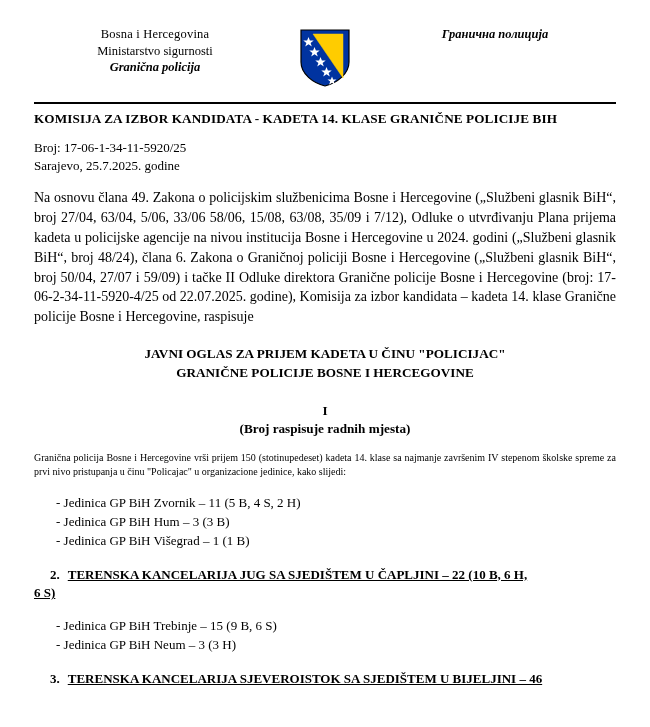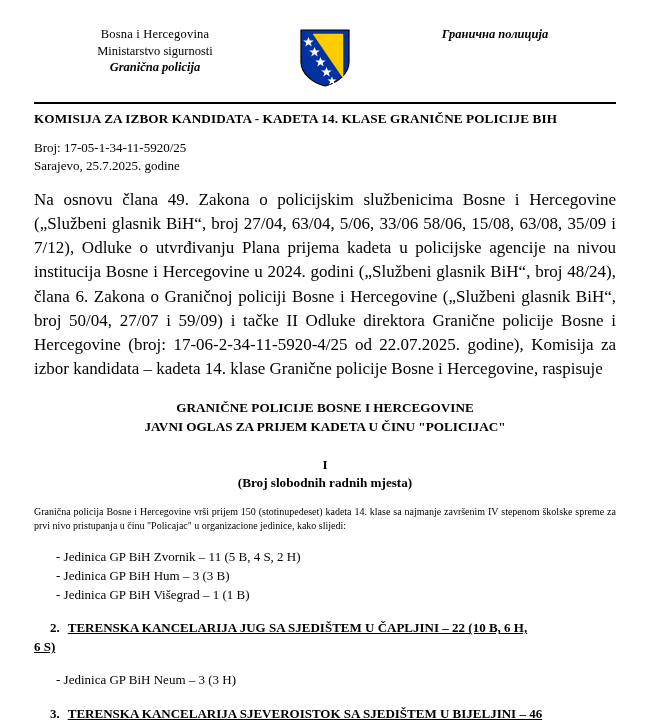--- a/index.html
+++ b/index.html
@@ -55,21 +55,21 @@
     font-size: 13.2px;
     margin-top: 7px;
     letter-spacing: 0.1px;
   }
   .meta {
     font-size: 13px;
     margin-top: 12px;
     line-height: 1.35;
   }
   .para {
-    font-size: 17px;
+    font-size: 14px;
     text-align: justify;
     line-height: 1.42;
     margin-top: 14px;
   }
   .title-block {
     text-align: center;
     font-weight: bold;
     font-size: 13.2px;
     line-height: 1.42;
     margin-top: 18px;
@@ -142,50 +142,51 @@
     <div class="lh-col">
       <div class="l3">Гранична полиција</div>
     </div>
   </div>
 
   <div class="rule"></div>
 
   <div class="commission">KOMISIJA ZA IZBOR KANDIDATA - KADETA 14. KLASE GRANIČNE POLICIJE BIH</div>
 
   <div class="meta">
-    <div>Broj: 17-05-1-34-11-5920/25</div>
+    <div>Broj: 17-06-1-34-11-5920/25</div>
     <div>Sarajevo, 25.7.2025. godine</div>
   </div>
 
   <div class="para">Na osnovu člana 49. Zakona o policijskim službenicima Bosne i Hercegovine („Službeni glasnik BiH“, broj 27/04, 63/04, 5/06, 33/06 58/06, 15/08, 63/08, 35/09 i 7/12), Odluke o utvrđivanju Plana prijema kadeta u policijske agencije na nivou institucija Bosne i Hercegovine u 2024. godini („Službeni glasnik BiH“, broj 48/24), člana 6. Zakona o Graničnoj policiji Bosne i Hercegovine („Službeni glasnik BiH“, broj 50/04, 27/07 i 59/09) i tačke II Odluke direktora Granične policije Bosne i Hercegovine (broj: 17-06-2-34-11-5920-4/25 od 22.07.2025. godine), Komisija za izbor kandidata – kadeta 14. klase Granične policije Bosne i Hercegovine, raspisuje</div>
 
   <div class="title-block">
+    <div>JAVNI OGLAS ZA PRIJEM KADETA U ČINU "POLICIJAC"</div>
     <div>GRANIČNE POLICIJE BOSNE I HERCEGOVINE</div>
-    <div>JAVNI OGLAS ZA PRIJEM KADETA U ČINU "POLICIJAC"</div>
   </div>
 
   <div class="section-num">I</div>
-  <div class="section-sub">(Broj slobodnih radnih mjesta)</div>
+  <div class="section-sub">(Broj raspisuje radnih mjesta)</div>
 
   <div class="para2">Granična policija Bosne i Hercegovine vrši prijem 150 (stotinupedeset) kadeta 14. klase sa najmanje završenim IV stepenom školske spreme za prvi nivo pristupanja u činu "Policajac" u organizacione jedinice, kako slijedi:</div>
 
   <div class="office">
     <div class="units">
       <div class="unit">- Jedinica GP BiH Zvornik – 11 (5 B, 4 S, 2 H)</div>
       <div class="unit">- Jedinica GP BiH Hum – 3 (3 B)</div>
       <div class="unit">- Jedinica GP BiH Višegrad – 1 (1 B)</div>
     </div>
   </div>
 
   <div class="office">
     <div class="office-head">
       <span class="indent-first"></span><span class="num">2.</span><span class="u">TERENSKA KANCELARIJA JUG SA SJEDIŠTEM  U ČAPLJINI – 22 (10 B, 6 H,</span><br>
       <span class="u">6 S)</span>
     </div>
     <div class="units">
+      <div class="unit">- Jedinica GP BiH Trebinje – 15 (9 B, 6 S)</div>
       <div class="unit">- Jedinica GP BiH Neum –  3 (3 H)</div>
     </div>
   </div>
 
   <div class="office">
     <div class="office-head">
       <span class="indent-first"></span><span class="num">3.</span><span class="u">TERENSKA KANCELARIJA SJEVEROISTOK SA SJEDIŠTEM U BIJELJINI – 46</span><br>
       
     </div>
   </div>

